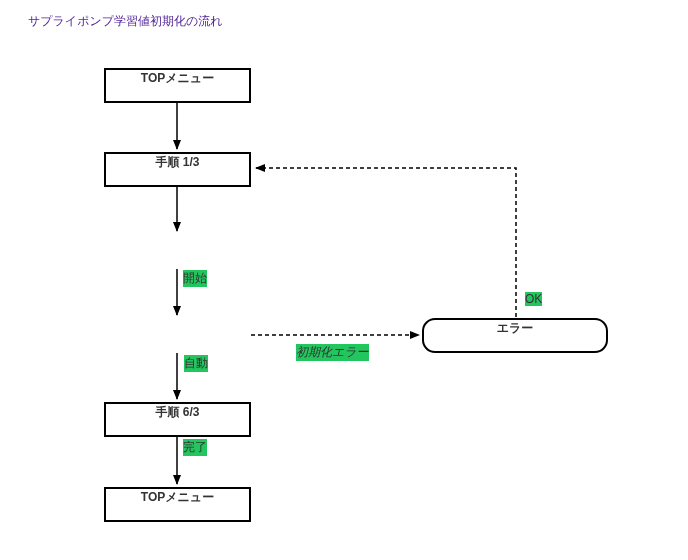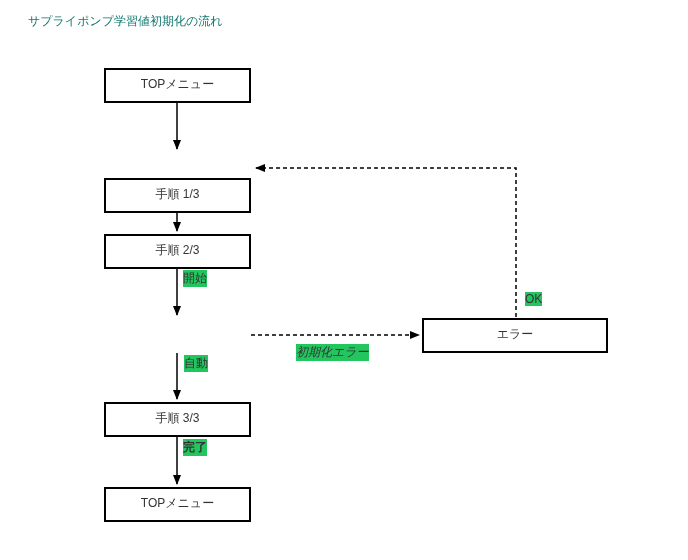--- a/index.html
+++ b/index.html
@@ -21,37 +21,38 @@
     left: 0;
     top: 0;
     width: 688px;
     height: 560px;
   }
   .diagram-title {
     position: absolute;
     left: 28px;
     top: 13px;
     font-size: 12px;
-    color: #0f766e;
+    color: #4c1d95;
     white-space: nowrap;
   }
   .node {
     position: absolute;
     box-sizing: border-box;
     width: 147px;
     height: 35px;
     background: #ffffff;
     border: 2px solid #000000;
     text-align: center;
     font-size: 12px;
-    padding-top: 6px;
     color: #333333;
+    font-weight: bold;
   }
   .node.wide {
     width: 186px;
+    border-radius: 13px;
   }
   .edge-label {
     position: absolute;
     font-size: 12px;
     color: #333333;
     white-space: nowrap;
     background: #22c55e;
   }
   .conn {
     stroke: #000000;
@@ -84,44 +85,41 @@
 
     <line class="conn dashed" x1="251" y1="335" x2="419" y2="335" marker-end="url(#arrowhead)"></line>
 
     <path class="conn dashed" d="M516,317 L516,168 L256,168" marker-end="url(#arrowhead)"></path>
   </svg>
 
   <div class="node" style="left:104px; top:68px;">
     <span>TOPメニュー</span>
   </div>
 
-  <div class="node" style="left:104px; top:152px;margin-top:26px;">
+  <div class="node" style="left:104px; top:152px;">
     <span>手順 1/3</span>
   </div>
 
-  <div class="node" style="left:104px; top:234px;">
-    <span>手順 2/3</span>
-  </div>
 
 
   <div class="node" style="left:104px; top:402px;">
-    <span>手順 3/3</span>
+    <span>手順 6/3</span>
   </div>
 
   <div class="node" style="left:104px; top:487px;">
     <span>TOPメニュー</span>
   </div>
 
   <div class="node wide" style="left:422px; top:318px;">
     <span>エラー</span>
   </div>
 
   <span class="edge-label" style="left:183px; top:270px;">開始</span>
 
   <span class="edge-label" style="left:184px; top:355px;">自動</span>
 
-  <span class="edge-label" style="left:183px; top:439px;font-weight:bold;">完了</span>
+  <span class="edge-label" style="left:183px; top:439px;">完了</span>
 
   <span class="edge-label" style="left:296px; top:344px;font-style:italic;">初期化エラー</span>
 
   <span class="edge-label" style="left:525px; top:292px;text-align:center;">OK</span>
 
 </div>
 
 </body></html>

